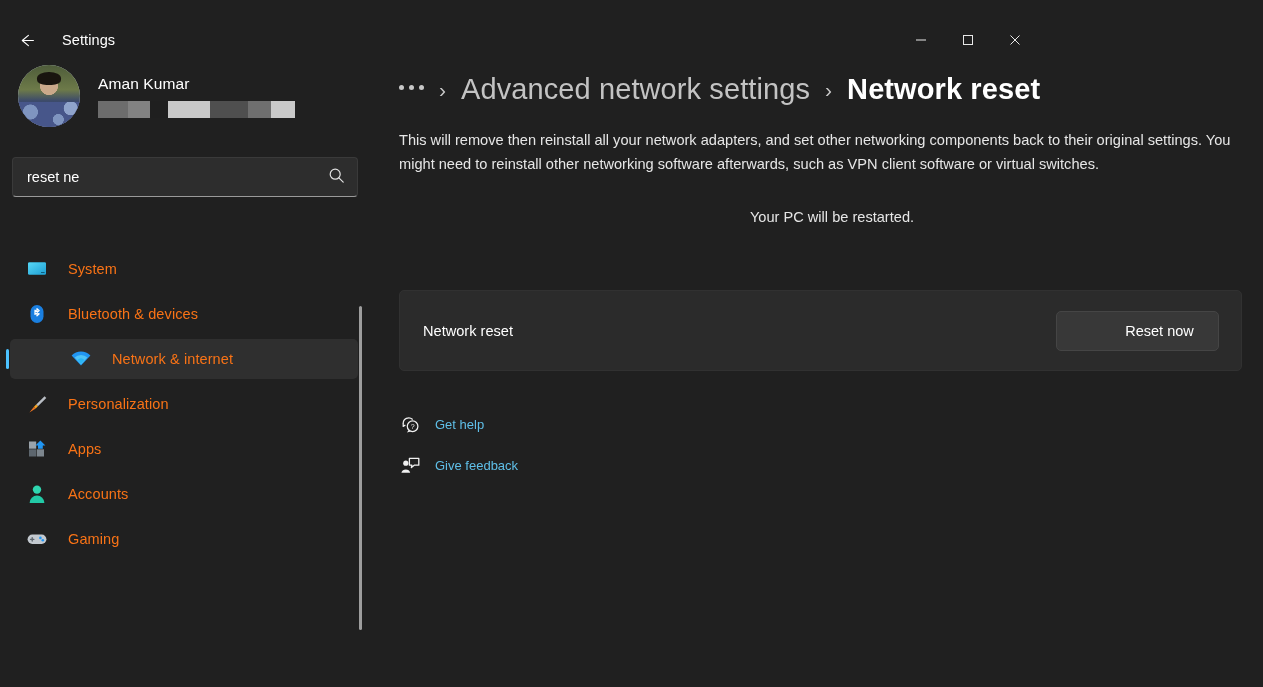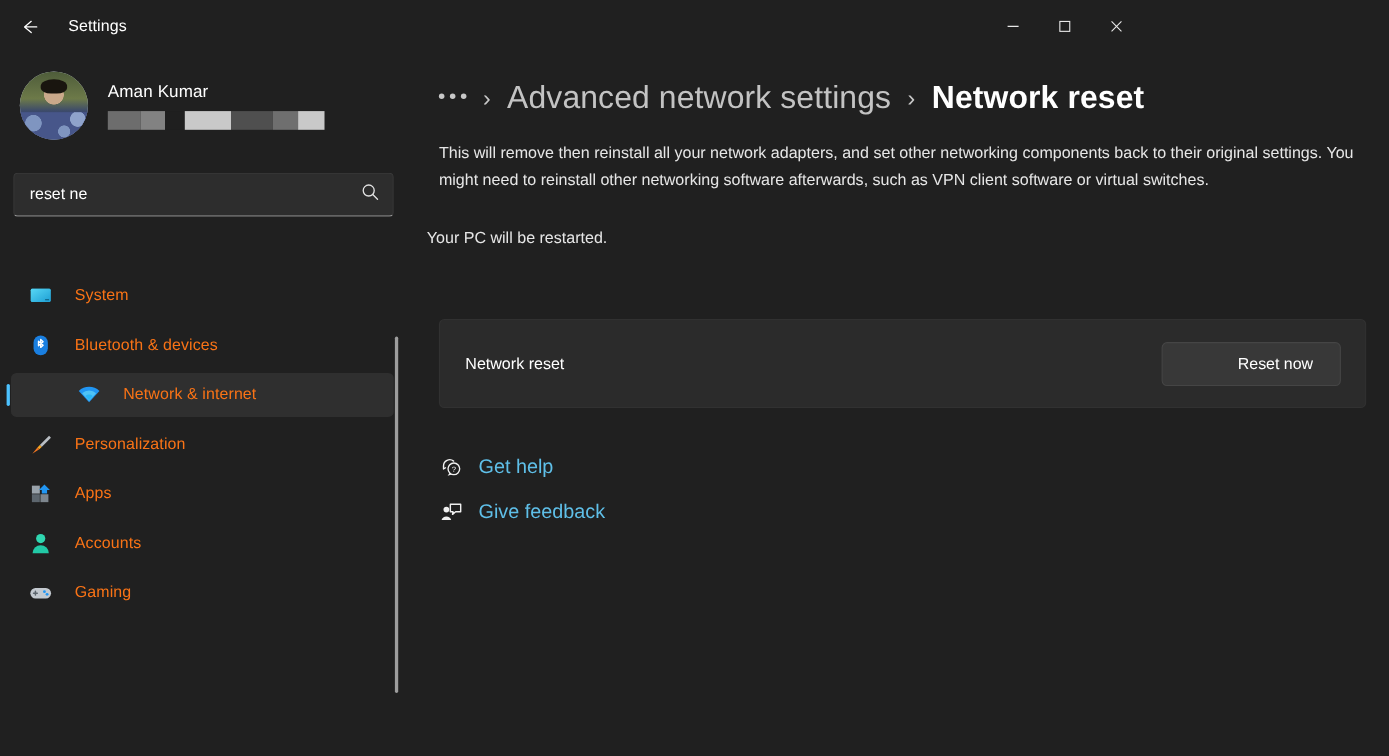--- a/index.html
+++ b/index.html
@@ -6,21 +6,21 @@
   html, body {
     width: 1263px; height: 687px;
     background: #202020;
     font-family: "Liberation Sans", sans-serif;
     color: #ffffff;
     overflow: hidden;
   }
 
   
   .titlebar {
-    position: absolute; top: 0; left: 0;
+    position: absolute; top: 16px; left: 0;
     width: 1038px; height: 48px;
     display: flex; align-items: center;
   }
   .back-btn {
     width: 42px; height: 34px; margin-left: 6px;
     display: flex; align-items: center; justify-content: center;
     border-radius: 4px;
   }
   .back-btn svg { display: block; }
   .app-title {
@@ -153,22 +153,22 @@
     font-size: 29px; color: #c3c3c3; letter-spacing: .1px;
   }
   .crumb-current {
     font-size: 29px; color: #ffffff; font-weight: bold; letter-spacing: .1px;
   }
   .body-copy {
     margin: 14px 0 0 29px; width: 845px;
     font-size: 14.6px; color: #e6e6e6; line-height: 24px;
   }
   .body-copy2 {
-    margin: 29px 0 0 18px;
-    font-size: 14.6px; color: #e6e6e6; line-height: 24px;
+    margin: 29px 0 0 31px;
+    font-size: 14.6px; color: #e6e6e6; line-height: 24px; text-align: center;
   }
 
   .card {
     position: absolute; left: 29px; top: 242px;
     width: 843px; height: 81px;
     background: #2b2b2b; border: 1px solid #313131;
     border-radius: 5px;
     display: flex; align-items: center;
   }
   .card-label {
@@ -185,21 +185,21 @@
 
   .links { position: absolute; left: 27px; top: 360px; }
   .link-row {
     display: flex; align-items: center; height: 32px; margin-bottom: 9px;
   }
   .link-icon {
     width: 26px; height: 26px; flex: none;
     display: flex; align-items: center; justify-content: center;
   }
   .link-text {
-    margin-left: 12px; font-size: 18px; color: #5fbfe8;
+    margin-left: 12px; font-size: 13px; color: #5fbfe8;
   }
 </style>
 </head>
 <body>
 
 <div class="titlebar">
   <div class="back-btn">
     <span>
       <svg width="17" height="17" viewBox="0 0 17 17">
         <path d="M9.4 3.4 L3.3 8.5 L9.4 13.6 M3.6 8.5 H14.4" stroke="#ffffff" stroke-width="1.15" fill="none" stroke-linecap="round" stroke-linejoin="round"></path>

